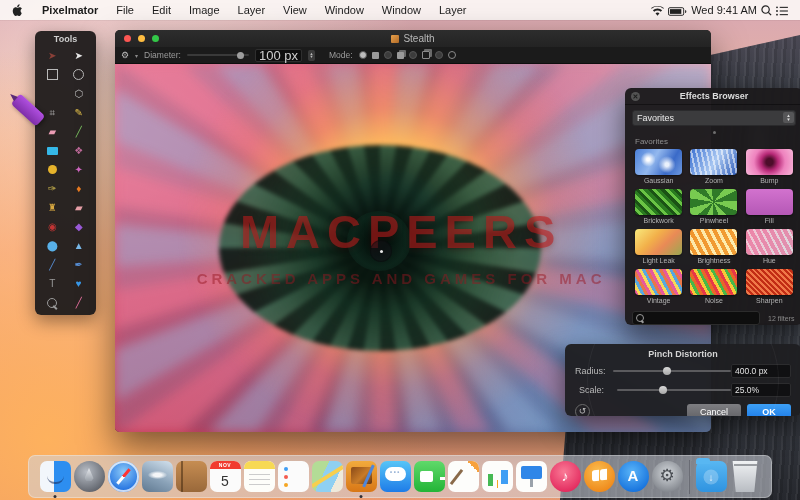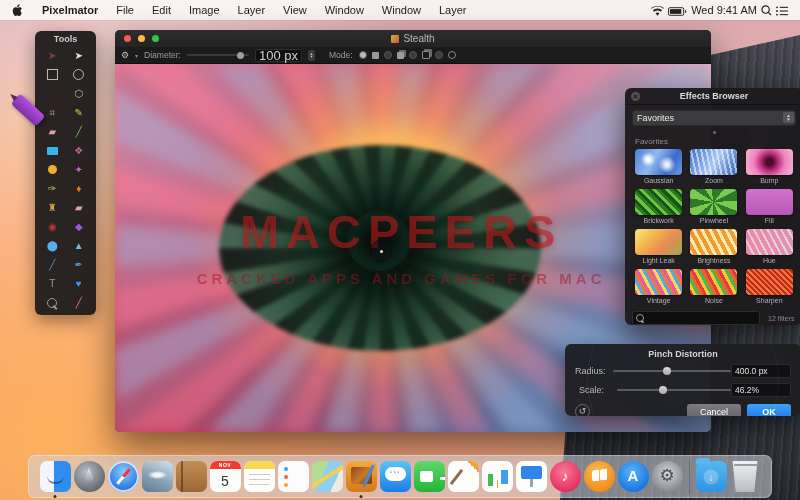--- a/index.html
+++ b/index.html
@@ -469,21 +469,21 @@
     <span class="pslider">
         <span class="knob" style="left:42%;"></span>
       </span>
     <span class="pval">400.0 px</span>
   </div>
   <div class="prow">
     <span class="plabel" style="padding-left:4px;">Scale:</span>
     <span class="pslider">
         <span class="knob" style="left:37%;"></span>
       </span>
-    <span class="pval">46.2%</span>
+    <span class="pval">25.0%</span>
   </div>
   <div id="pinch-foot">
     <span id="reset">↺</span>
     <span class="gap"></span>
     <span class="btn" id="btn-cancel">Cancel</span>
     <span class="btn" id="btn-ok">OK</span>
   </div>
 </div>
 
 <div id="dock">

